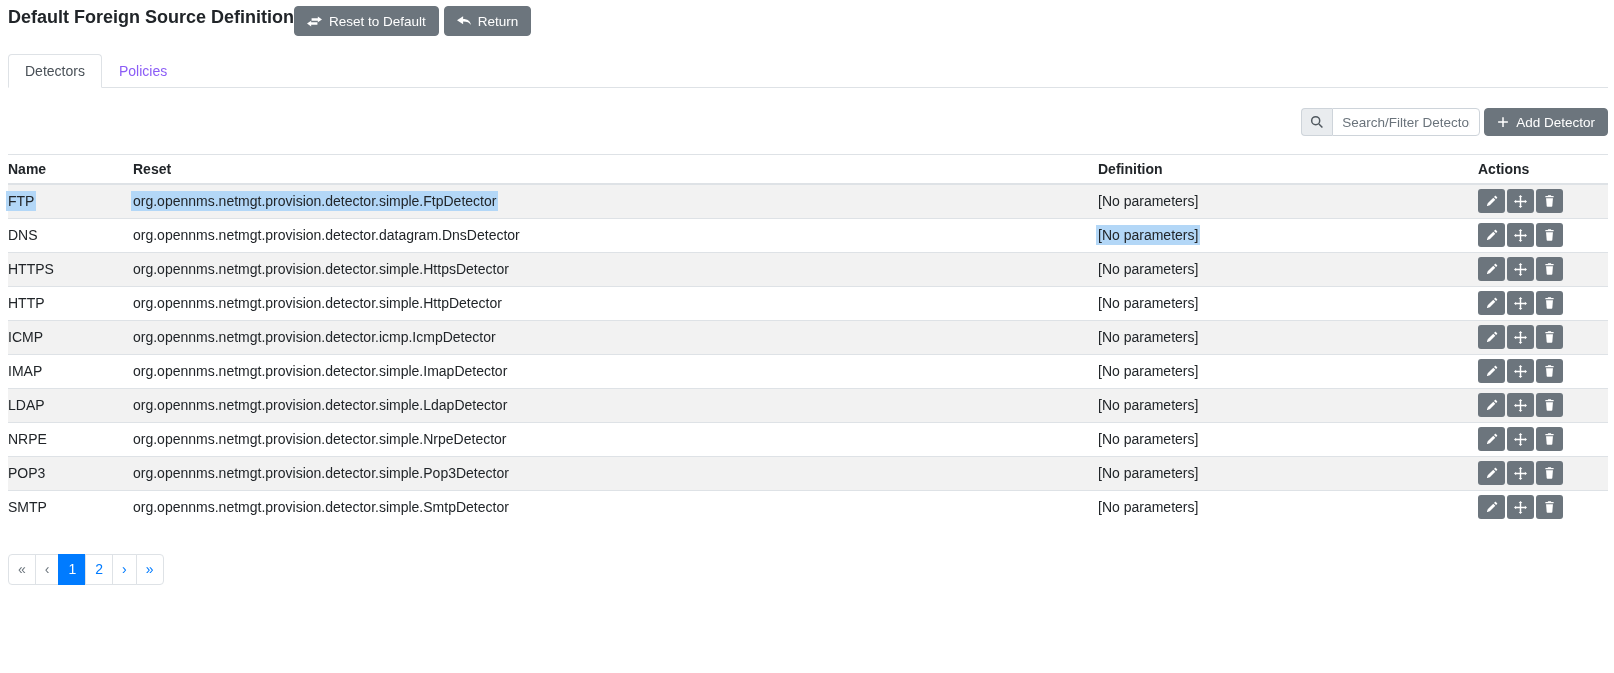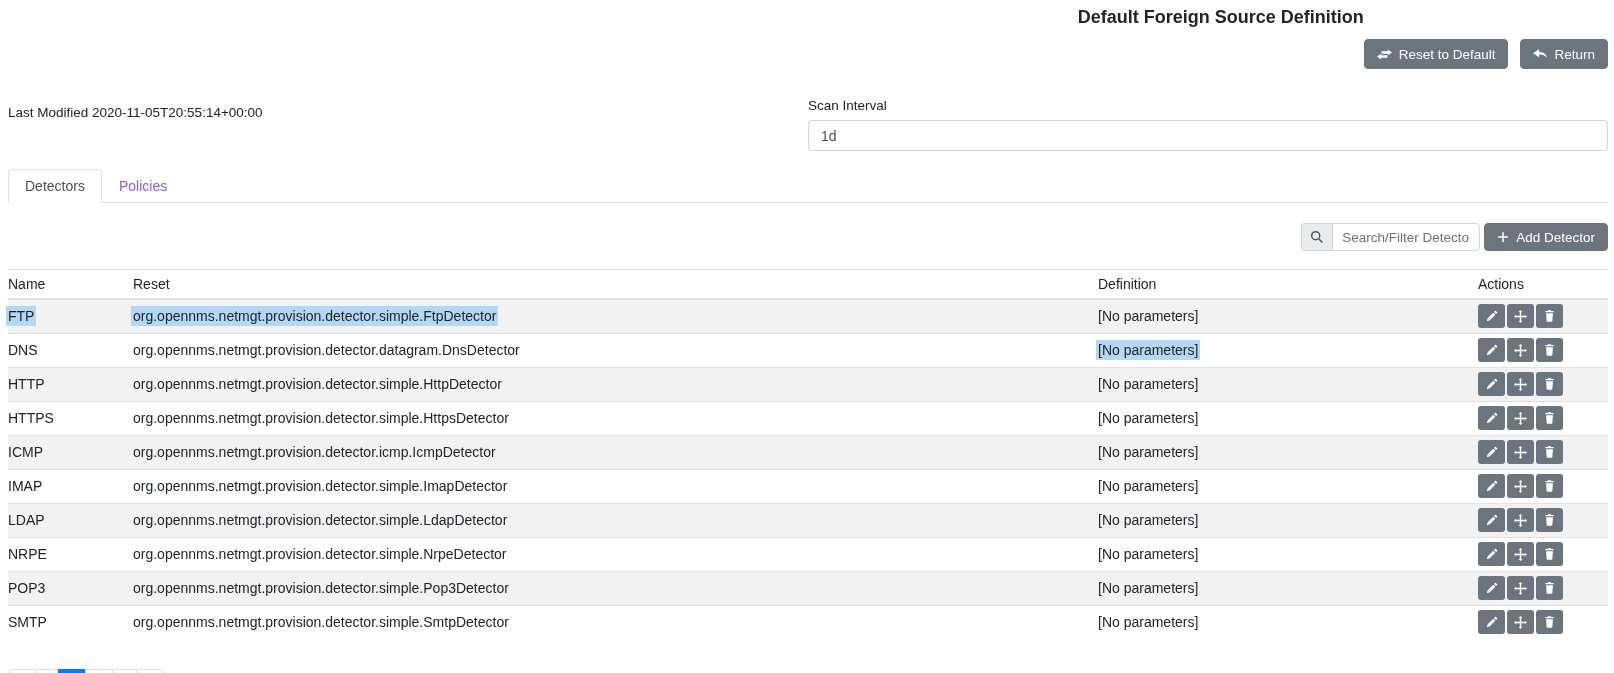--- a/index.html
+++ b/index.html
@@ -6,24 +6,24 @@
   html,body { margin:0; padding:0; }
   body {
     width:1614px; height:673px; overflow:hidden;
     background:#fff; color:#212529;
     font-family:"Liberation Sans","DejaVu Sans",sans-serif;
     font-size:14px;
   }
   .container { padding:0 6px 0 8px; }
 
   
-  .header { display:flex; justify-content:flex-end; align-items:flex-start; padding-top:6px; }
+  .header { display:flex; justify-content:flex-start; align-items:flex-start; padding-top:6px; }
   .page-title { font-size:18px; font-weight:700; margin:0; line-height:22px; }
   .page-subtitle { font-size:16px; font-weight:700; margin:9px 0 0; line-height:20px; }
-  .header-buttons { display:flex; gap:12px;margin-top:33px; }
+  .header-buttons { display:flex; gap:5px; }
   .btn-dark {
     background:#6c757d; color:#fff; border:1px solid #6c757d; border-radius:4px;
     height:30px; padding:0 12px; font-size:13.5px; font-weight:500;
     display:inline-flex; align-items:center; gap:7px; cursor:pointer;
     font-family:inherit; white-space:nowrap;
   }
   .btn-dark svg { flex:0 0 auto; }
 
   
   .meta-row { display:flex; margin-top:29px; }
@@ -55,21 +55,21 @@
     width:148px; height:28px; border:1px solid #ced4da; border-radius:0 4px 4px 0;
     padding:0 9px; font-size:13.5px; color:#495057; font-family:inherit;
   }
   .search-input::placeholder { color:#6a737b; opacity:1; }
   .btn-add { height:28px; }
 
   
   table { width:100%; border-collapse:collapse; margin-top:18px; font-size:14px; table-layout:fixed; }
   col.c-name { width:125px; } col.c-class { width:965px; } col.c-actions { width:130px; }
   th {
-    text-align:left; font-weight:400; padding:6px 0 6px 0;
+    text-align:left; font-weight:700; padding:6px 0 6px 0;
     border-top:1px solid #dee2e6; border-bottom:2px solid #dee2e6;
   }
   th.right, td.right { }
   tbody td { padding:0; border-top:1px solid #dee2e6; height:34px; padding-right:10px; }
   tbody tr:nth-child(odd) td { background:#f2f2f2; }
   td.cell-actions { padding:0 0 0 0; }
 
   .selected { background:#b3d7f7; padding:2px 2px; margin:-2px -2px; }
 
   .actions-group { display:inline-flex; gap:2px; vertical-align:middle; }
@@ -112,27 +112,20 @@
         <span style="display:inline-flex">
           <svg width="14" height="11" viewBox="0 0 16 12">
               <path fill="#fff" d="M7 0v3.2c5 0 8 2.3 9 6.8-1.8-2.8-4.3-4-9-4v3.2L0 4.6 7 0z"></path>
             </svg>
         </span>
         <span>Return</span>
       </button>
     </div>
   </div>
 
-  <div class="meta-row">
-    <div class="meta-left">Last Modified 2020-11-05T20:55:14+00:00</div>
-    <div class="meta-right">
-      <label class="field-label">Scan Interval</label>
-      <input class="field-input" type="text" value="1d" style="">
-    </div>
-  </div>
 
   <div class="tabs">
     <div class="tab active">Detectors</div>
     <div class="tab inactive">Policies</div>
   </div>
 
   <div class="toolbar">
     <div class="input-group">
       <span class="input-addon">
         <span style="display:inline-flex">
@@ -226,53 +219,53 @@
               <svg width="11" height="12" viewBox="0 0 16 17">
                     <path fill="#fff" d="M6 0h4l.6 1.2H14v2H2v-2h3.4L6 0zM3 4.5h10l-.9 11.3a1.2 1.2 0 0 1-1.2 1.1H5.1a1.2 1.2 0 0 1-1.2-1.1L3 4.5z"></path>
                   </svg>
             </span>
           </button>
         </span>
       </td>
     </tr>
 
     <tr>
+      <td><span>HTTPS</span></td>
+      <td><span>org.opennms.netmgt.provision.detector.simple.HttpsDetector</span></td>
+      <td><span>[No parameters]</span></td>
+      <td class="right cell-actions">
+        <span class="actions-group">
+          <button class="btn-icon" title="">
+            <span style="display:inline-flex">
+              <svg width="12" height="12" viewBox="0 0 16 16">
+                    <path fill="#fff" d="M12.85 1.15l2 2c.2.2.2.5 0 .7l-1.45 1.45-2.7-2.7L12.15 1.15c.2-.2.5-.2.7 0zM9.7 3.6l2.7 2.7L5 13.7l-3.2.9a.4.4 0 0 1-.5-.5L2.3 11 9.7 3.6z"></path>
+                  </svg>
+            </span>
+          </button>
+          <button class="btn-icon" title="">
+            <span style="display:inline-flex">
+              <svg width="13" height="13" viewBox="0 0 16 16">
+                    <path fill="#fff" d="M8 0l2.3 2.6H8.9v4.5h4.5V5.7L16 8l-2.6 2.3V8.9H8.9v4.5h1.4L8 16l-2.3-2.6h1.4V8.9H2.6v1.4L0 8l2.6-2.3v1.4h4.5V2.6H5.7L8 0z"></path>
+                  </svg>
+            </span>
+          </button>
+          <button class="btn-icon" title="">
+            <span style="display:inline-flex">
+              <svg width="11" height="12" viewBox="0 0 16 17">
+                    <path fill="#fff" d="M6 0h4l.6 1.2H14v2H2v-2h3.4L6 0zM3 4.5h10l-.9 11.3a1.2 1.2 0 0 1-1.2 1.1H5.1a1.2 1.2 0 0 1-1.2-1.1L3 4.5z"></path>
+                  </svg>
+            </span>
+          </button>
+        </span>
+      </td>
+    </tr>
+
+    <tr>
       <td><span>HTTP</span></td>
       <td><span>org.opennms.netmgt.provision.detector.simple.HttpDetector</span></td>
-      <td><span>[No parameters]</span></td>
-      <td class="right cell-actions">
-        <span class="actions-group">
-          <button class="btn-icon" title="">
-            <span style="display:inline-flex">
-              <svg width="12" height="12" viewBox="0 0 16 16">
-                    <path fill="#fff" d="M12.85 1.15l2 2c.2.2.2.5 0 .7l-1.45 1.45-2.7-2.7L12.15 1.15c.2-.2.5-.2.7 0zM9.7 3.6l2.7 2.7L5 13.7l-3.2.9a.4.4 0 0 1-.5-.5L2.3 11 9.7 3.6z"></path>
-                  </svg>
-            </span>
-          </button>
-          <button class="btn-icon" title="">
-            <span style="display:inline-flex">
-              <svg width="13" height="13" viewBox="0 0 16 16">
-                    <path fill="#fff" d="M8 0l2.3 2.6H8.9v4.5h4.5V5.7L16 8l-2.6 2.3V8.9H8.9v4.5h1.4L8 16l-2.3-2.6h1.4V8.9H2.6v1.4L0 8l2.6-2.3v1.4h4.5V2.6H5.7L8 0z"></path>
-                  </svg>
-            </span>
-          </button>
-          <button class="btn-icon" title="">
-            <span style="display:inline-flex">
-              <svg width="11" height="12" viewBox="0 0 16 17">
-                    <path fill="#fff" d="M6 0h4l.6 1.2H14v2H2v-2h3.4L6 0zM3 4.5h10l-.9 11.3a1.2 1.2 0 0 1-1.2 1.1H5.1a1.2 1.2 0 0 1-1.2-1.1L3 4.5z"></path>
-                  </svg>
-            </span>
-          </button>
-        </span>
-      </td>
-    </tr>
-
-    <tr>
-      <td><span>HTTPS</span></td>
-      <td><span>org.opennms.netmgt.provision.detector.simple.HttpsDetector</span></td>
       <td><span>[No parameters]</span></td>
       <td class="right cell-actions">
         <span class="actions-group">
           <button class="btn-icon" title="">
             <span style="display:inline-flex">
               <svg width="12" height="12" viewBox="0 0 16 16">
                     <path fill="#fff" d="M12.85 1.15l2 2c.2.2.2.5 0 .7l-1.45 1.45-2.7-2.7L12.15 1.15c.2-.2.5-.2.7 0zM9.7 3.6l2.7 2.7L5 13.7l-3.2.9a.4.4 0 0 1-.5-.5L2.3 11 9.7 3.6z"></path>
                   </svg>
             </span>
           </button>

